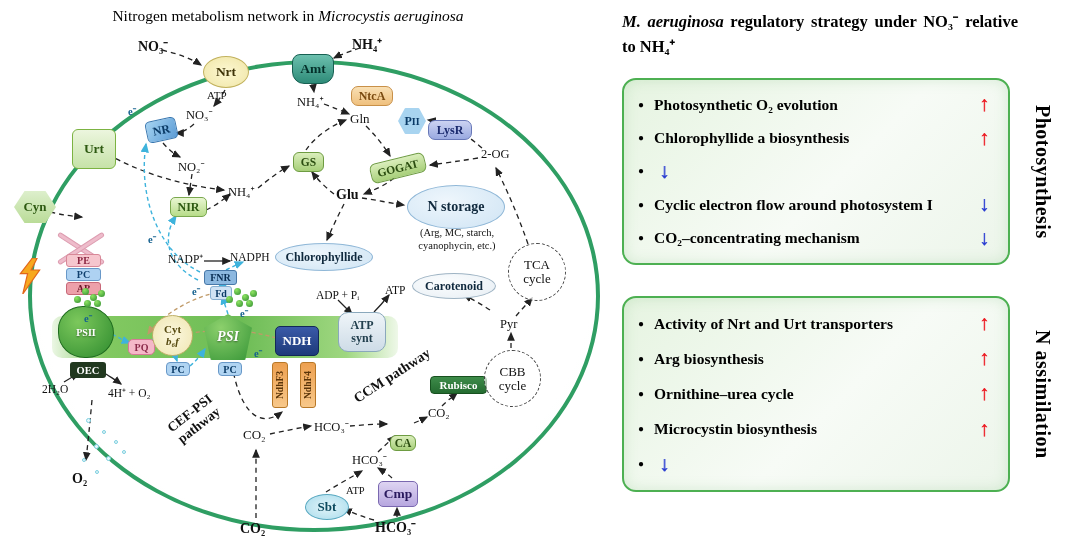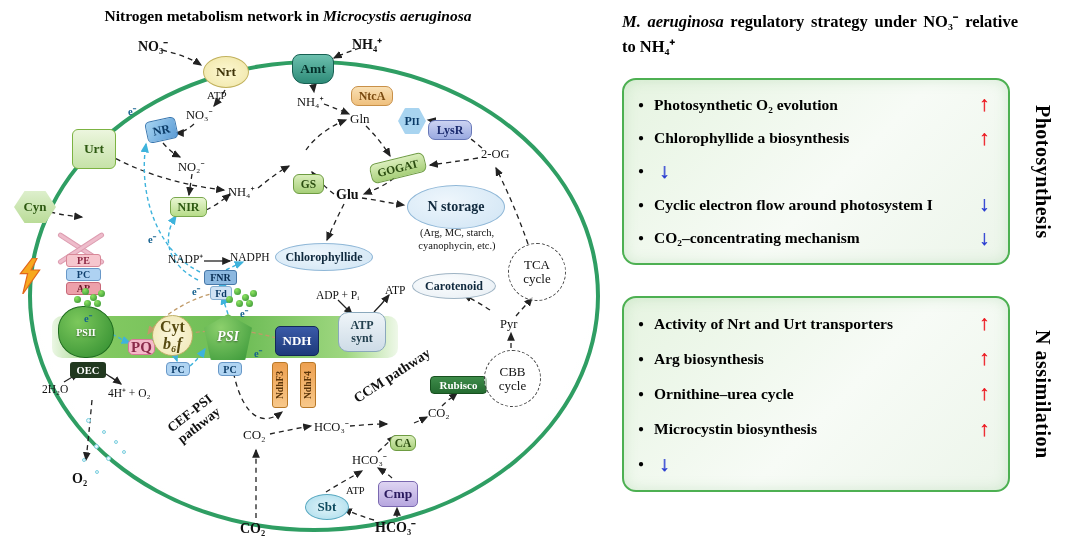--- a/index.html
+++ b/index.html
@@ -10,32 +10,32 @@
   .lbl { position:absolute; font-size:12.5px; color:#111; white-space:nowrap; z-index:3; }
   .b { font-weight:700; }
   .node { position:absolute; display:flex; align-items:center; justify-content:center; text-align:center;
           border-radius:8px; font-weight:700; z-index:2; }
 
   
   .cell { position:absolute; left:28px; top:60px; width:572px; height:472px; border:4.5px solid #2f9e63;
           border-radius:50%; background:radial-gradient(ellipse at 50% 45%, #ffffff 70%, #f3faf4); z-index:0; }
 
   .figure-title { position:absolute; left:56px; top:7px; width:464px; text-align:center;
-                  font-size:15.5px; font-weight:700; z-index:4; }
+                  font-size:15.5px; font-weight:400; z-index:4; }
 
   
   .nrt { left:203px; top:56px; width:46px; height:32px; border-radius:50%;
          background:radial-gradient(#fdf8d2,#efe5a6); border:1.5px solid #c2b25e; color:#3f3408; font-size:13.5px; }
   .amt { left:292px; top:54px; width:42px; height:30px; border-radius:8px 8px 12px 12px;
          background:linear-gradient(#6cc0ae,#2e8b78); border:1.5px solid #176052; color:#04302a; font-size:13.5px; }
   .nr-node { left:146px; top:119px; width:31px; height:22px; border-radius:5px; transform:rotate(-12deg);
          background:linear-gradient(135deg,#a6d4f2,#5b9bd5); border:1px solid #3a78b0; color:#0a3a66; font-size:12px; }
   .nir-node { left:170px; top:197px; width:37px; height:20px; border-radius:5px;
          background:linear-gradient(#e9f6d2,#b7dc89); border:1px solid #7aa84e; color:#2e5a12; font-size:12px; }
-  .gs-node { left:293px; top:152px; width:31px; height:20px;margin-top:22px; }
+  .gs-node { left:293px; top:152px; width:31px; height:20px; }
   .gogat-node { left:370px; top:158px; width:56px; height:20px; transform:rotate(-14deg); }
   .gs-node,.gogat-node,.ca-node { border-radius:6px; background:linear-gradient(#daeebb,#a7cf79);
          border:1.2px solid #6e9c42; color:#2b4d10; font-size:11.5px; }
   .ntca { left:351px; top:86px; width:42px; height:20px; border-radius:7px;
          background:linear-gradient(#f9e0b4,#efc07e); border:1.2px solid #c89048; color:#7a4a10; font-size:12px; }
   .pii { left:398px; top:108px; width:28px; height:26px; background:#a8d4f0; color:#0a3a66; font-size:12px;
          clip-path:polygon(25% 0,75% 0,100% 50%,75% 100%,25% 100%,0 50%); }
   .lysr { left:428px; top:120px; width:44px; height:20px; border-radius:7px;
          background:linear-gradient(#ccd3f2,#99a9e0); border:1.2px solid #6878b8; color:#1a2a6e; font-size:12px; }
   .urt-node { left:72px; top:129px; width:44px; height:40px; border-radius:6px;
@@ -65,24 +65,24 @@
            background:linear-gradient(90deg, rgba(126,200,80,.18), #6cbf45 15%, #54b138 55%, #8ed06a 85%, rgba(126,200,80,.15));
            opacity:.85; }
   .psii { left:58px; top:306px; width:56px; height:52px; border-radius:46% 54% 50% 50%; font-size:10px;
            background:radial-gradient(circle at 35% 30%, #7cc85c, #2e8b2e); border:1px solid #1e6b1e;
            color:#fff; text-shadow:0 1px 2px rgba(0,0,0,.45); }
   .psi  { left:204px; top:314px; width:48px; height:46px; font-size:14px; color:#fff;
            text-shadow:0 1px 2px rgba(0,0,0,.45);
            background:radial-gradient(circle at 35% 30%, #8cd06c, #379637);
            clip-path:polygon(50% 0,100% 30%,86% 100%,14% 100%,0 30%);font-style:italic; }
   .oec { left:70px; top:362px; width:36px; height:16px; border-radius:3px; background:#21381f; color:#fff; font-size:10.5px; }
-  .pq  { left:128px; top:339px; width:27px; height:16px; border-radius:5px; font-size:15px;
+  .pq  { left:128px; top:339px; width:27px; height:16px; border-radius:5px; font-size:10px;
          background:#f4b8c8; border:1px solid #d87898; color:#8a2a4a;text-align:center; }
   .cytb { left:152px; top:315px; width:41px; height:41px; border-radius:50%; flex-direction:column; line-height:1.05;
-         background:radial-gradient(#fbf7de,#efe6b2); border:1.2px solid #c0b068; color:#564a10; font-size:16px; }
+         background:radial-gradient(#fbf7de,#efe6b2); border:1.2px solid #c0b068; color:#564a10; font-size:11px; }
   .pc-node { width:24px; height:14px; border-radius:4px; font-size:10px;
          background:#b0d4f2; border:1px solid #6898c8; color:#0a3a66; }
   .fd  { left:210px; top:286px; width:22px; height:14px; border-radius:3px; font-size:10px;
          background:#cfe2f4; border:1px solid #86aed0; color:#0a3a66; }
   .fnr { left:204px; top:270px; width:33px; height:15px; border-radius:3px; font-size:10px;
          background:#8cb8e0; border:1px solid #4878a8; color:#082c52; }
   .ndh { left:275px; top:326px; width:44px; height:30px; border-radius:5px; font-size:13px;
          background:linear-gradient(#3a5aa8,#1e3a7a); border:1px solid #122858; color:#fff; }
   .ndhf { width:16px; height:46px; border-radius:3px; font-size:9.5px; font-weight:700;
          background:linear-gradient(#f8c88a,#eda050); border:1px solid #b87828; color:#5a3408;

